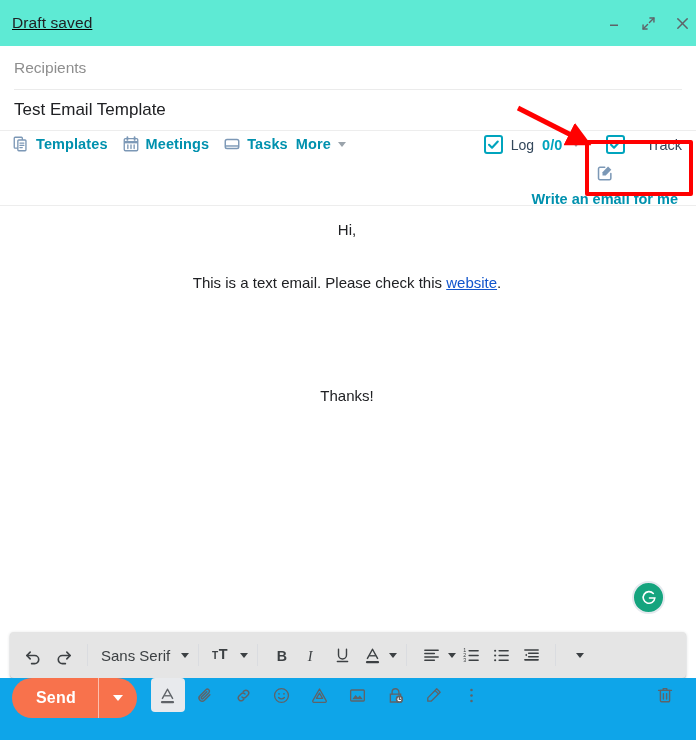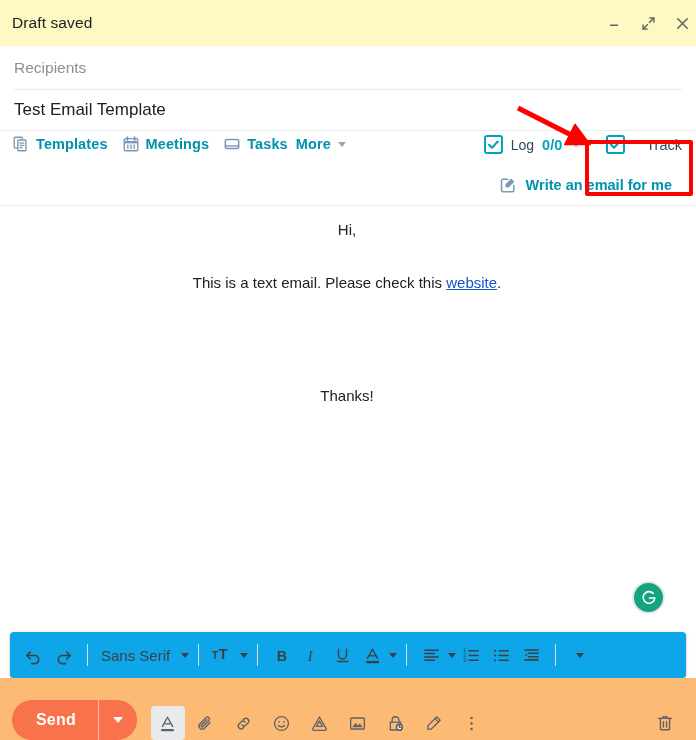--- a/index.html
+++ b/index.html
@@ -13,25 +13,26 @@
     position: relative;
     width: 696px; height: 740px;
     background: #ffffff;
     display: flex;
     flex-direction: column;
   }
 
   
   .titlebar {
     height: 46px;
-    background: #fef9c3;
+    background: #5eead4;
     display: flex;
     align-items: center;
     padding: 0 4px 0 12px;
     flex: 0 0 auto;
+    text-decoration: underline;
   }
   .titlebar-title {
     font-size: 15.5px;
     color: #202124;
     letter-spacing: 0.1px;
     flex: 1 1 auto;
   }
   .win-controls {
     display: flex;
     align-items: center;
@@ -123,22 +124,23 @@
   .log-count { font-size: 14.5px; font-weight: bold; color: #00a4bd; }
   .track-group { display: flex; align-items: center; gap: 21px; padding: 0 2px; }
   .track-text { font-size: 14.5px; color: #33475b; }
 
   .write-row {
     display: flex; align-items: center; height: 32px;
   }
   .write-link {
     margin-left: auto;
     display: flex; align-items: center; gap: 9px;
-    margin-right: 12px;
-    cursor: pointer;
+    margin-right: 6px;
+    cursor: pointer;
+    flex-direction: column;
   }
   .write-label { font-size: 14.5px; font-weight: bold; color: #0091ae; }
   .write-icon { color: #7c98b6; display:flex; }
 
   
   .body-area {
     flex: 1 1 auto;
     padding: 14px 14px 0 12px;
     position: relative;
     overflow: hidden;
@@ -163,21 +165,21 @@
     display: flex; align-items: center; justify-content: center;
     cursor: pointer;
   }
   .grammarly svg { display: block; }
 
   
   .format-bar {
     flex: 0 0 auto;
     height: 46px;
     margin: 0 10px 0 10px;
-    background: #0ea5e9;
+    background: #e5e5e5;
     border-radius: 4px;
     box-shadow: 0 1px 3px rgba(60,64,67,0.30), 0 1px 1px rgba(60,64,67,0.15);
     display: flex;
     align-items: center;
     padding: 0 8px;
     gap: 0;
   }
   .fmt-btn {
     height: 32px;
     min-width: 30px;
@@ -210,23 +212,23 @@
     margin-left: 7px;
     cursor: pointer;
   }
   .fmt-combo { display:flex; align-items:center; cursor:pointer; }
 
   
   .action-bar {
     flex: 0 0 auto;
     height: 62px;
     display: flex;
-    align-items: flex-end;
+    align-items: flex-start;
     padding: 0 14px 0 12px;
-    background: #fdba74;
+    background: #0ea5e9;
   }
   .send-wrap {
     display: flex;
     align-items: center;
     background: #f8724c;
     border-radius: 20px;
     height: 40px;
     overflow: hidden;
     cursor: pointer;
   }

